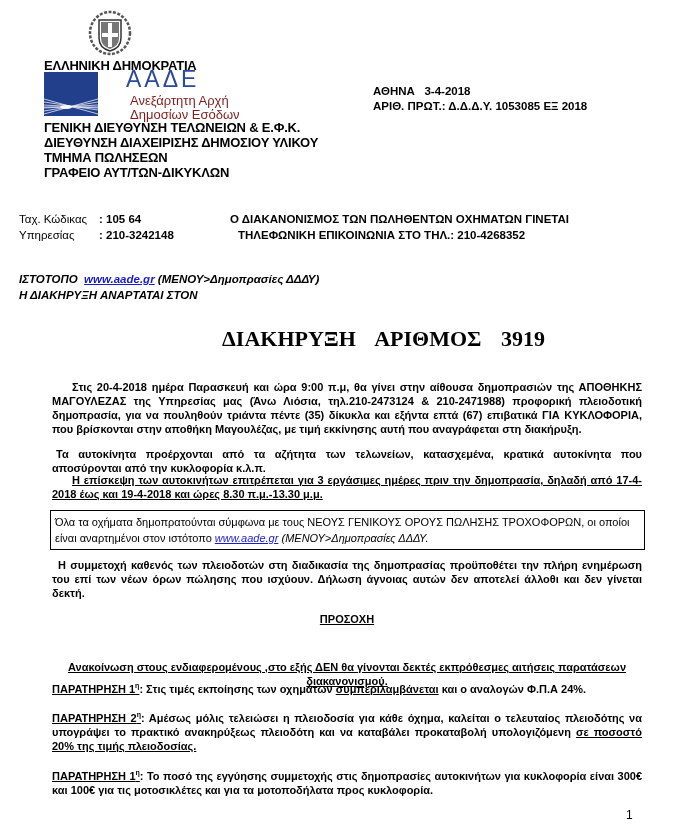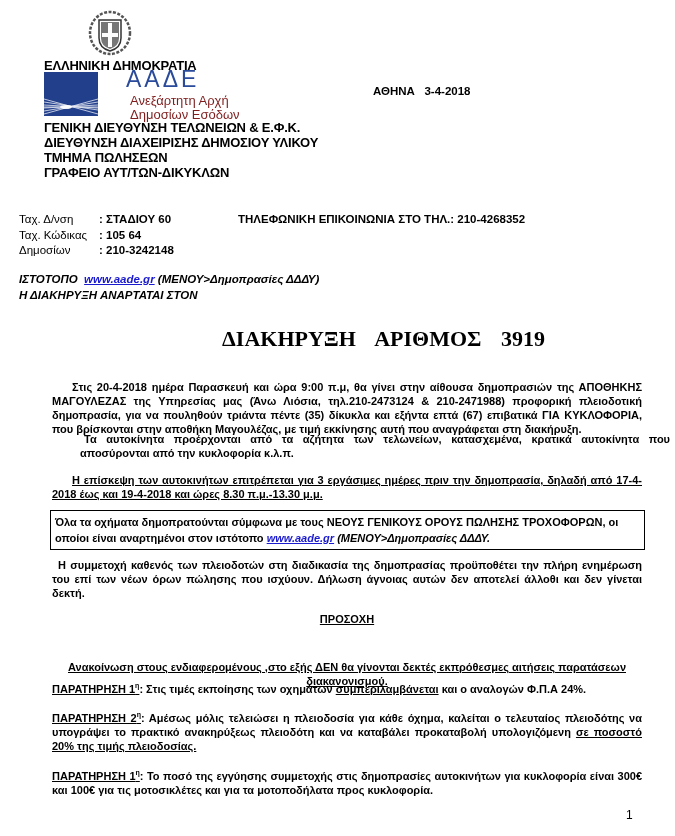--- a/index.html
+++ b/index.html
@@ -17,21 +17,21 @@
   .right-hdr { left:361px; top:84px; font-size:11.5px; font-weight:bold; line-height:15px;margin-left:12px; }
   .addr { left:19px; top:212px; font-size:11.5px; line-height:15.5px; }
   .addr .lbl { display:inline-block; width:80px; }
   .addr-note { left:230px; top:212px; font-size:11.5px; font-weight:bold; line-height:15.5px; }
   .posted { left:19px; top:271px; font-size:11.5px; font-weight:bold; font-style:italic; line-height:16px; }
   a.link { color:#1a1ad0; text-decoration:underline; }
   .title { left:0; width:675px; top:326px; text-align:center; font-family:"Liberation Serif", serif; font-size:22px; font-weight:bold; word-spacing:14px;padding-left:46px; }
   .para { left:52px; width:590px; font-size:11px; font-weight:bold; line-height:14px; text-align:justify; }
   .para.ind { text-indent:20px; }
   .u { text-decoration:underline; }
-  .box { left:50px; top:510px; width:585px; padding:3px 4px; border:1.3px solid #000; font-size:11px; font-weight:bold; line-height:16px; }
+  .box { left:50px; top:510px; width:585px; padding:3px 4px; border:1.3px solid #000; font-size:11px; font-weight:normal; line-height:16px; }
   .center { text-align:center; }
   .pageno { left:626px; top:808px; font-size:12px; }
   sup { font-size:7px; }
 </style>
 </head>
 <body>
 
 <div class="abs emblem">
   <svg width="44" height="46" viewBox="0 0 44 46">
     <ellipse cx="22" cy="23" rx="20" ry="21" fill="none" stroke="#555" stroke-width="2.5" stroke-dasharray="3 1.5"></ellipse>
@@ -66,44 +66,45 @@
 
 <div class="abs hdr" style="left:44px; top:120px;">
   <div>ΓΕΝΙΚΗ ΔΙΕΥΘΥΝΣΗ ΤΕΛΩΝΕΙΩΝ &amp; Ε.Φ.Κ.</div>
   <div>ΔΙΕΥΘΥΝΣΗ ΔΙΑΧΕΙΡΙΣΗΣ ΔΗΜΟΣΙΟΥ ΥΛΙΚΟΥ</div>
   <div>ΤΜΗΜΑ ΠΩΛΗΣΕΩΝ</div>
   <div>ΓΡΑΦΕΙΟ ΑΥΤ/ΤΩΝ-ΔΙΚΥΚΛΩΝ</div>
 </div>
 
 <div class="abs right-hdr">
   <div style="white-space:pre;">ΑΘΗΝΑ   3-4-2018</div>
+  <div>ΑΡΙΘ. ΠΡΩΤ.: Δ.Δ.Δ.Υ. 1053085 ΕΞ 2018</div>
 </div>
 
 <div class="abs addr">
-  <div><span class="lbl">Ταχ. Δ/νση</span><span class="b">: ΣΤΑΔΙΟΥ 60</span></div>
   <div><span class="lbl">Ταχ. Κώδικας</span><span class="b">: 105 64</span></div>
-  <div><span class="lbl">Δημοσίων</span><span class="b">: 210-3242148</span></div>
+  <div><span class="lbl">Υπηρεσίας</span><span class="b">: 210-3242148</span></div>
 </div>
 <div class="abs addr-note">
+  <div>Ο ΔΙΑΚΑΝΟΝΙΣΜΟΣ ΤΩΝ ΠΩΛΗΘΕΝΤΩΝ ΟΧΗΜΑΤΩΝ ΓΙΝΕΤΑΙ</div>
   <div style="padding-left:8px;">ΤΗΛΕΦΩΝΙΚΗ ΕΠΙΚΟΙΝΩΝΙΑ ΣΤΟ ΤΗΛ.: 210-4268352</div>
 </div>
 
 <div class="abs posted">
   <div>
     <span>ΙΣΤΟΤΟΠΟ</span>&nbsp;
     <a class="link" href="#">www.aade.gr</a>
     <span>(ΜΕΝΟΥ&gt;Δημοπρασίες ΔΔΔΥ)</span>
   </div>
   <div>Η ΔΙΑΚΗΡΥΞΗ ΑΝΑΡΤΑΤΑΙ ΣΤΟΝ</div>
 </div>
 
 <div class="abs title">ΔΙΑΚΗΡΥΞΗ ΑΡΙΘΜΟΣ 3919</div>
 
 <div class="abs para ind" style="top:380px;">Στις 20-4-2018  ημέρα Παρασκευή και ώρα 9:00 π.μ, θα γίνει στην αίθουσα δημοπρασιών της ΑΠΟΘΗΚΗΣ ΜΑΓΟΥΛΕΖΑΣ της Υπηρεσίας μας (Άνω Λιόσια, τηλ.210-2473124 &amp;  210-2471988) προφορική πλειοδοτική δημοπρασία, για να πουληθούν τριάντα πέντε (35) δίκυκλα  και εξήντα επτά (67) επιβατικά ΓΙΑ ΚΥΚΛΟΦΟΡΙΑ, που βρίσκονται στην αποθήκη Μαγουλέζας, με τιμή εκκίνησης αυτή που αναγράφεται στη διακήρυξη.</div>
-<div class="abs para" style="top:432px; text-indent:4px;margin-left:28px;">Τα αυτοκίνητα προέρχονται από τα αζήτητα των τελωνείων, κατασχεμένα, κρατικά αυτοκίνητα που αποσύρονται από την κυκλοφορία κ.λ.π.</div>
+<div class="abs para" style="top:447px; text-indent:4px;">Τα αυτοκίνητα προέρχονται από τα αζήτητα των τελωνείων, κατασχεμένα, κρατικά αυτοκίνητα που αποσύρονται από την κυκλοφορία κ.λ.π.</div>
 
 <div class="abs para ind u" style="top:473px;">Η επίσκεψη των αυτοκινήτων επιτρέπεται για 3 εργάσιμες ημέρες πριν την δημοπρασία,  δηλαδή από 17-4-2018  έως και 19-4-2018  και ώρες 8.30 π.μ.-13.30 μ.μ.</div>
 
 <div class="abs box">
   <span>Όλα τα οχήματα δημοπρατούνται σύμφωνα με τους ΝΕΟΥΣ ΓΕΝΙΚΟΥΣ ΟΡΟΥΣ ΠΩΛΗΣΗΣ ΤΡΟΧΟΦΟΡΩΝ, οι οποίοι είναι αναρτημένοι στον ιστότοπο </span><a class="link" style="font-style:italic;" href="#">www.aade.gr</a><span style="font-style:italic;"> (ΜΕΝΟΥ&gt;Δημοπρασίες ΔΔΔΥ.</span>
 </div>
 
 <div class="abs para" style="top:558px; text-indent:6px;">Η συμμετοχή καθενός των πλειοδοτών στη διαδικασία της δημοπρασίας προϋποθέτει την πλήρη ενημέρωση του επί των νέων όρων πώλησης που ισχύουν. Δήλωση άγνοιας αυτών δεν αποτελεί άλλοθι και δεν γίνεται δεκτή.</div>
 
 <div class="abs para center u" style="top:612px;">ΠΡΟΣΟΧΗ</div>

